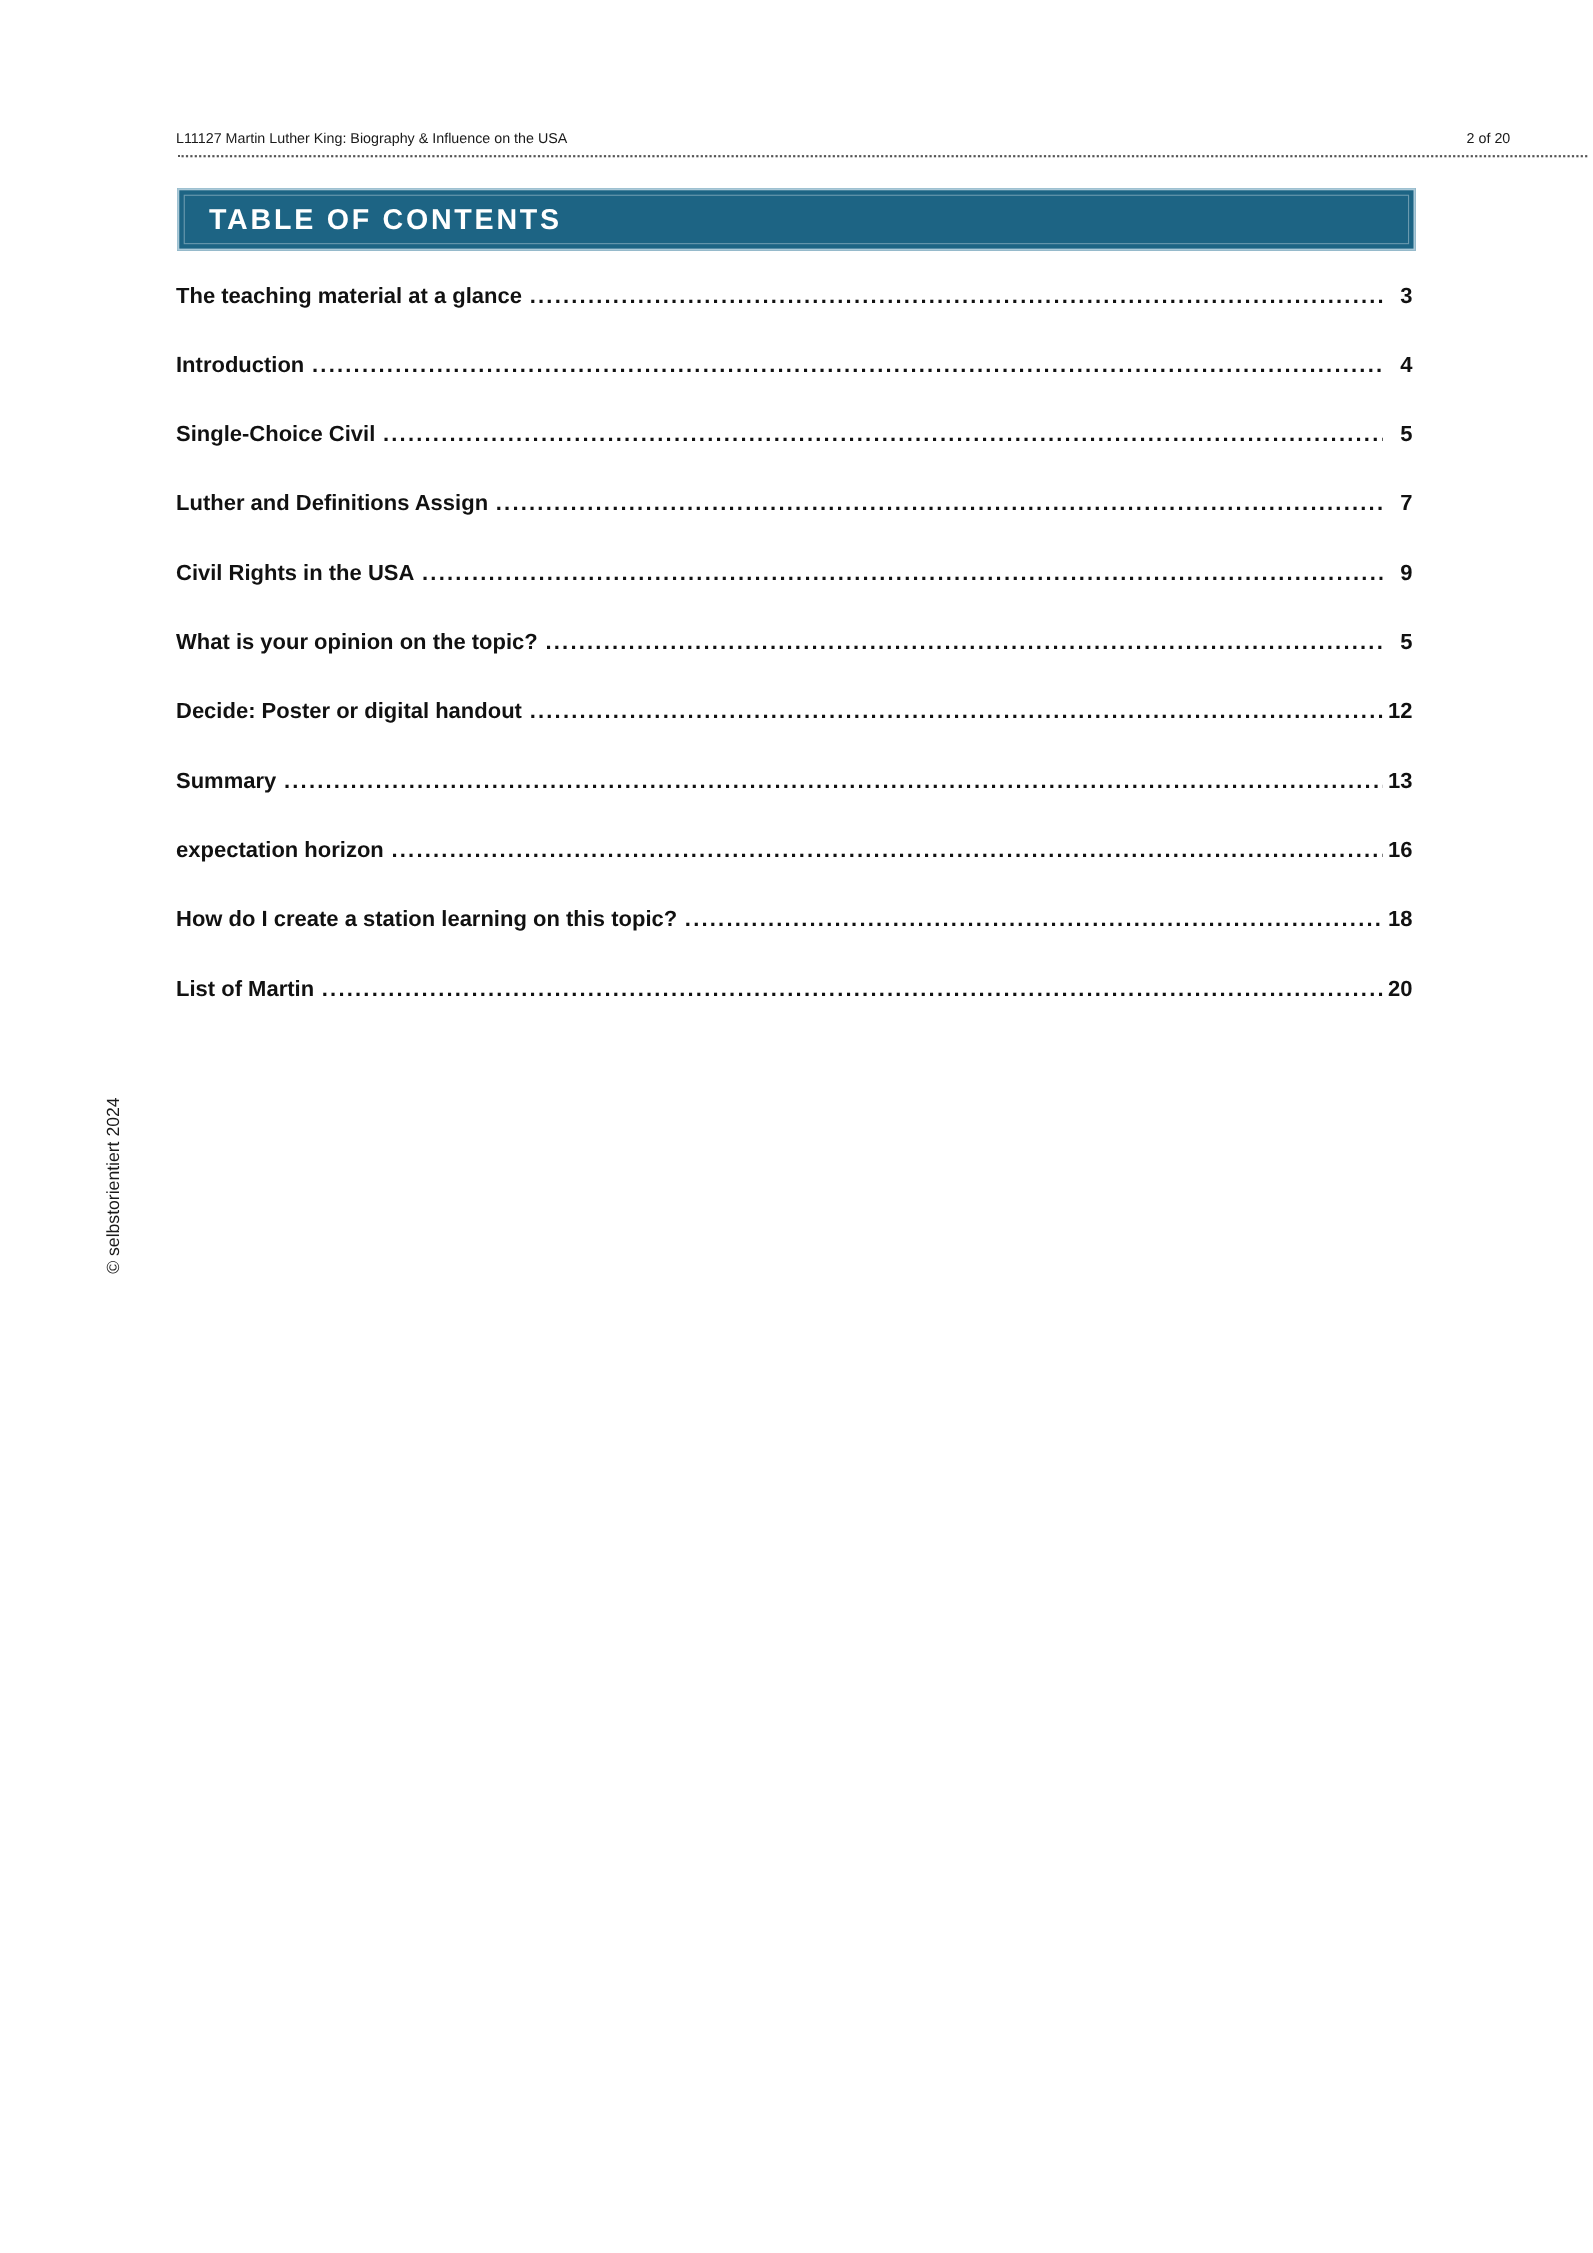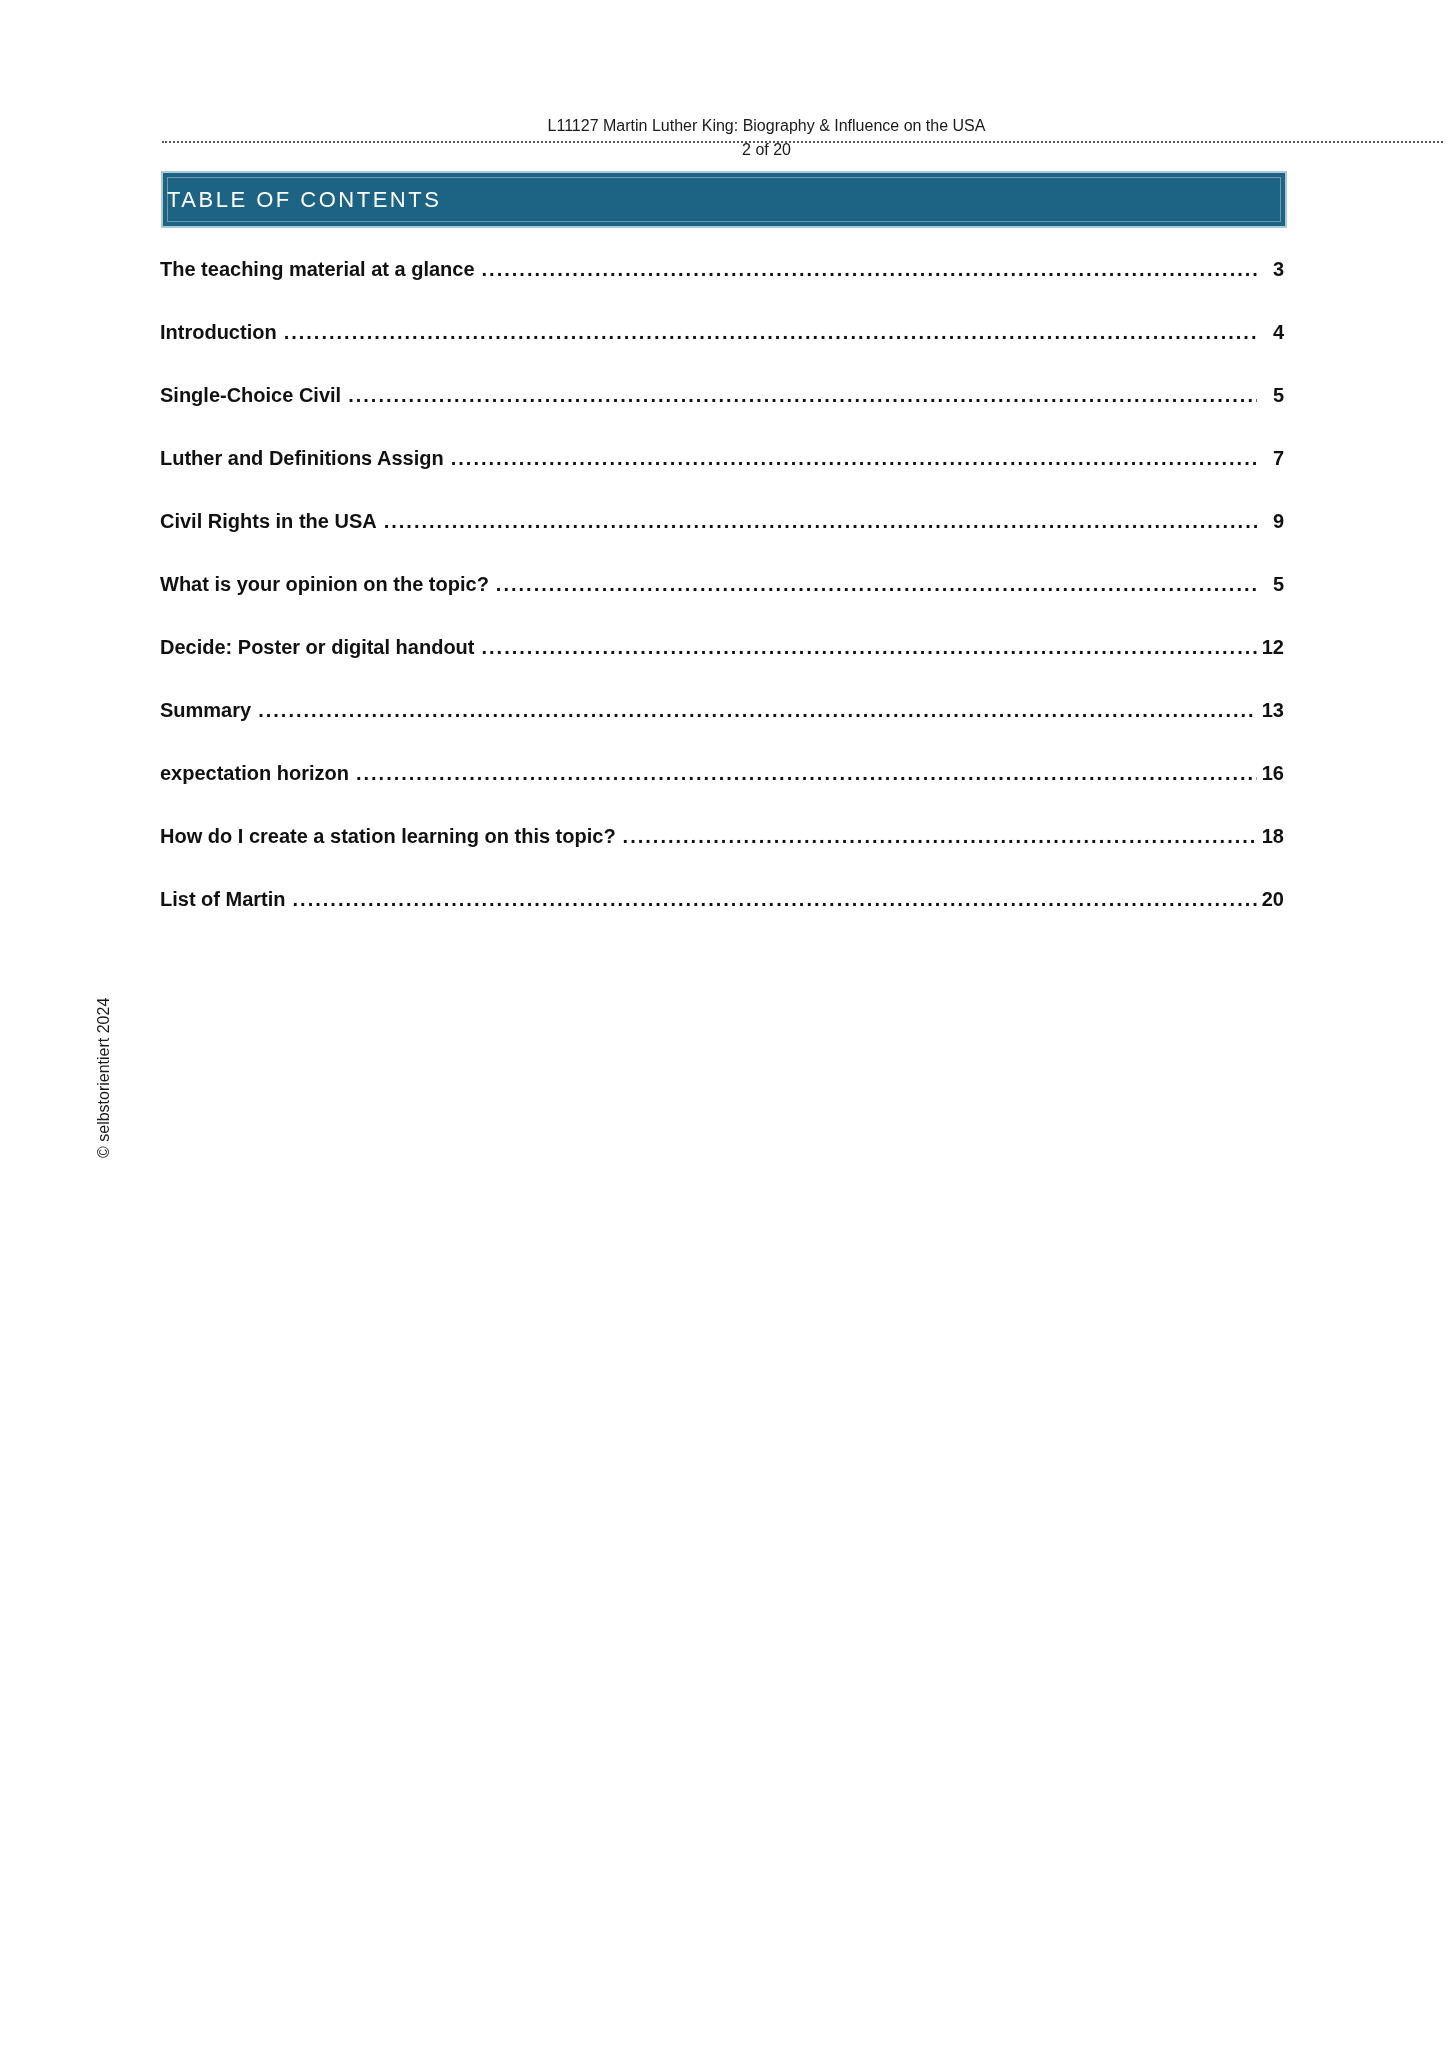--- a/index.html
+++ b/index.html
@@ -19,24 +19,23 @@
 
   
   .header-row {
     position: absolute;
     left: 160px;
     top: 114px;
     width: 1213px;
     display: flex;
     justify-content: space-between;
     align-items: center;
-    font-size: 16px;
+    font-size: 13px;
     line-height: 24px;
     color: #1a1a1a;
-    flex-direction: column;
   }
   .header-rule {
     position: absolute;
     left: 162px;
     top: 141px;
     width: 1281px;
     height: 0;
     border-top: 2px dotted #555;
   }
 
@@ -54,24 +53,24 @@
   }
   .banner::before {
     content: "";
     position: absolute;
     inset: 4px;
     border: 1px solid rgba(255, 255, 255, 0.35);
     pointer-events: none;
   }
   .banner-title {
     color: #ffffff;
-    font-weight: normal;
-    font-size: 22px;
+    font-weight: bold;
+    font-size: 26px;
     letter-spacing: 2.5px;
-    padding-left: 4px;
+    padding-left: 27px;
     white-space: nowrap;
   }
 
   
   .toc {
     position: absolute;
     left: 160px;
     top: 256px;
     width: 1124px;
   }

